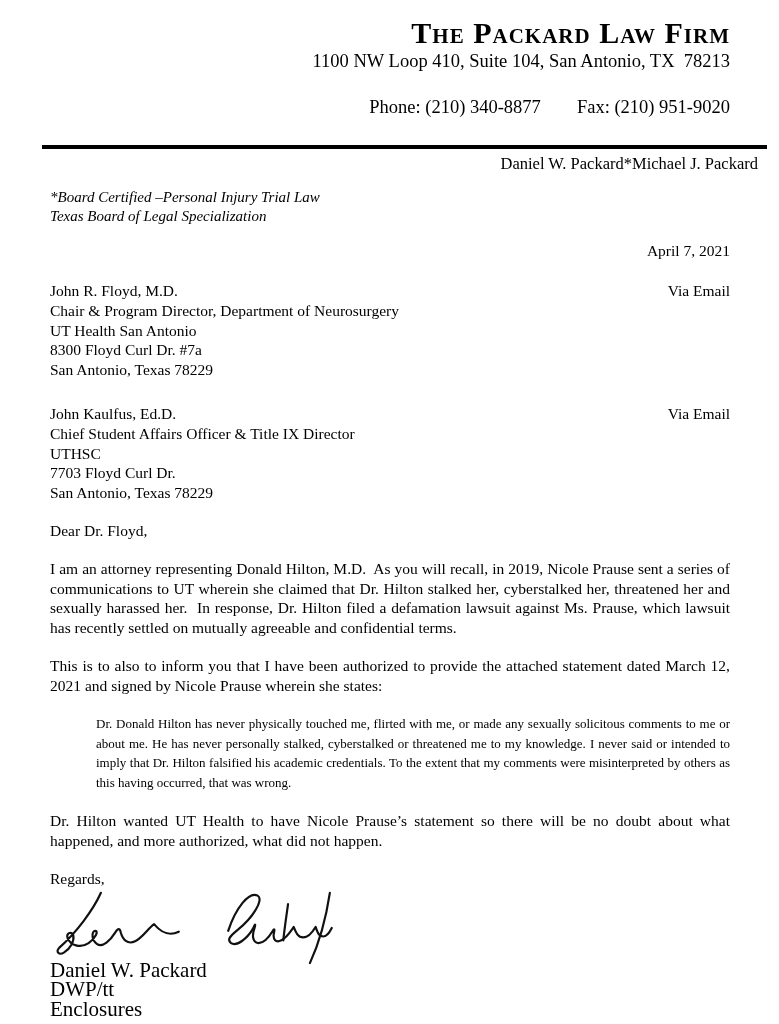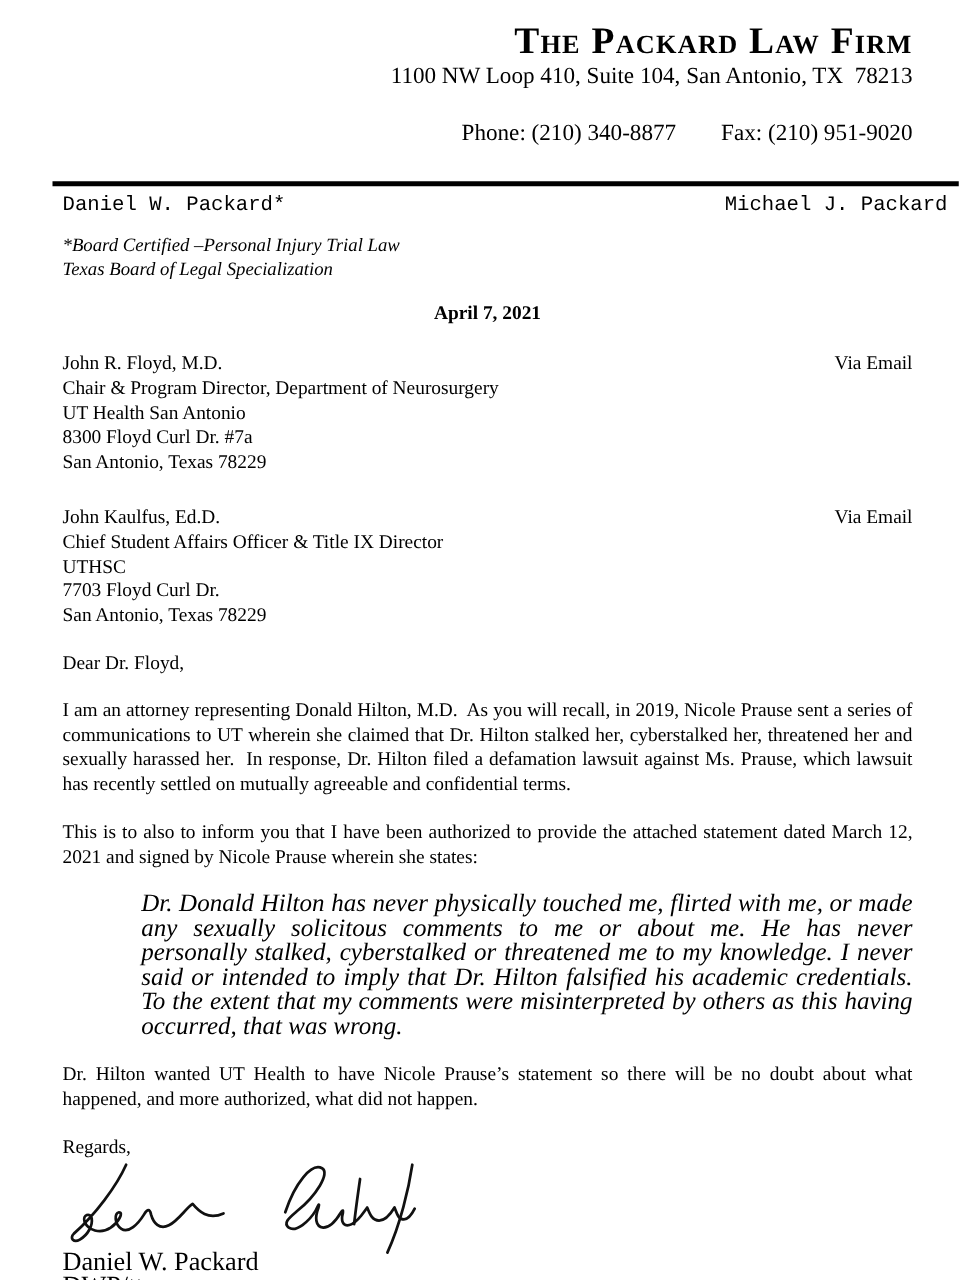--- a/index.html
+++ b/index.html
@@ -30,62 +30,59 @@
     white-space: pre-wrap;
   }
   .phone-gap { display: inline-block; width: 36px; }
   .divider {
     height: 4px;
     background: #000;
     margin: 3px -37px 0 -8px;
   }
   .attorney-row {
     display: flex;
-    justify-content: space-between;
+    justify-content: flex-end;
     font-size: 16.5px;
     line-height: 21px;
     margin: 4px -28px 0 0;
-    font-family: Liberation Mono, monospace;
   }
   .cert-line {
     font-style: italic;
     font-size: 15px;
     line-height: 18.5px;
   }
   .cert-block { margin-top: 14px; }
   .date-line {
-    text-align: center;
+    text-align: right;
     font-size: 15.5px;
     line-height: 20px;
     margin-top: 16px;
-    font-weight: bold;
   }
   .recipient {
     margin-top: 20px;
     font-size: 15.5px;
     line-height: 19.8px;
   }
   .recipient + .recipient { margin-top: 24px; }
   .recip-first { display: flex; justify-content: space-between; gap: 44px; }
   .salutation { margin-top: 18px; font-size: 15.5px; line-height: 19.5px; }
   .para {
     margin-top: 19px;
     font-size: 15.5px;
     line-height: 19.5px;
     text-align: justify;
     white-space: pre-wrap;
   }
   .quote {
     margin-top: 19px;
-    margin-left: 63px;
-    font-size: 20px;
+    margin-left: 46px;
+    font-size: 13px;
     line-height: 19.5px;
     text-align: justify;
     white-space: pre-wrap;
-    font-style: italic;
   }
   .regards { margin-top: 19px; font-size: 15.5px; line-height: 19.5px; }
   .signature-wrap { margin: 0 0 0 -6px; height: 72px; }
   .signoff-line { font-size: 21px; line-height: 19.5px; }
 </style>
 </head>
 <body>
 
 <div class="page">
 

